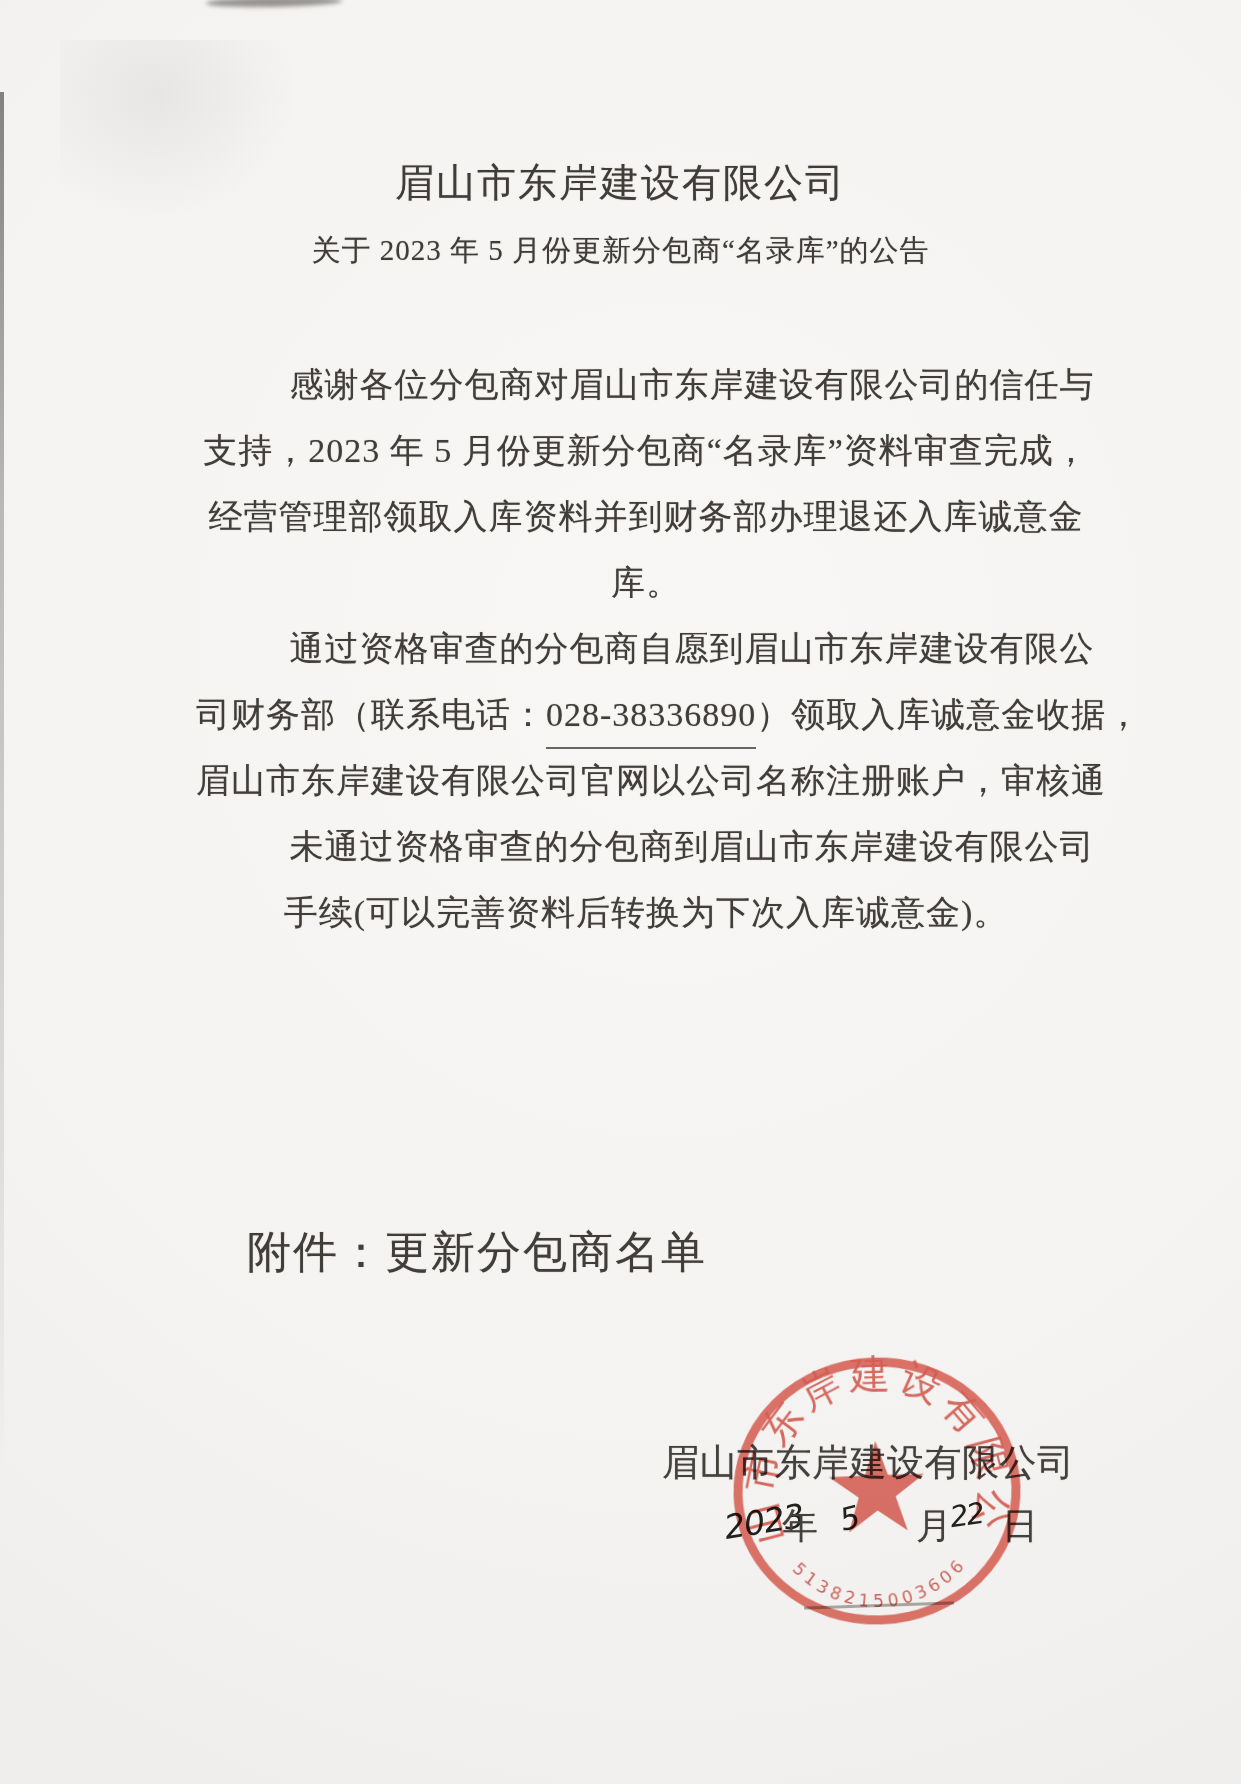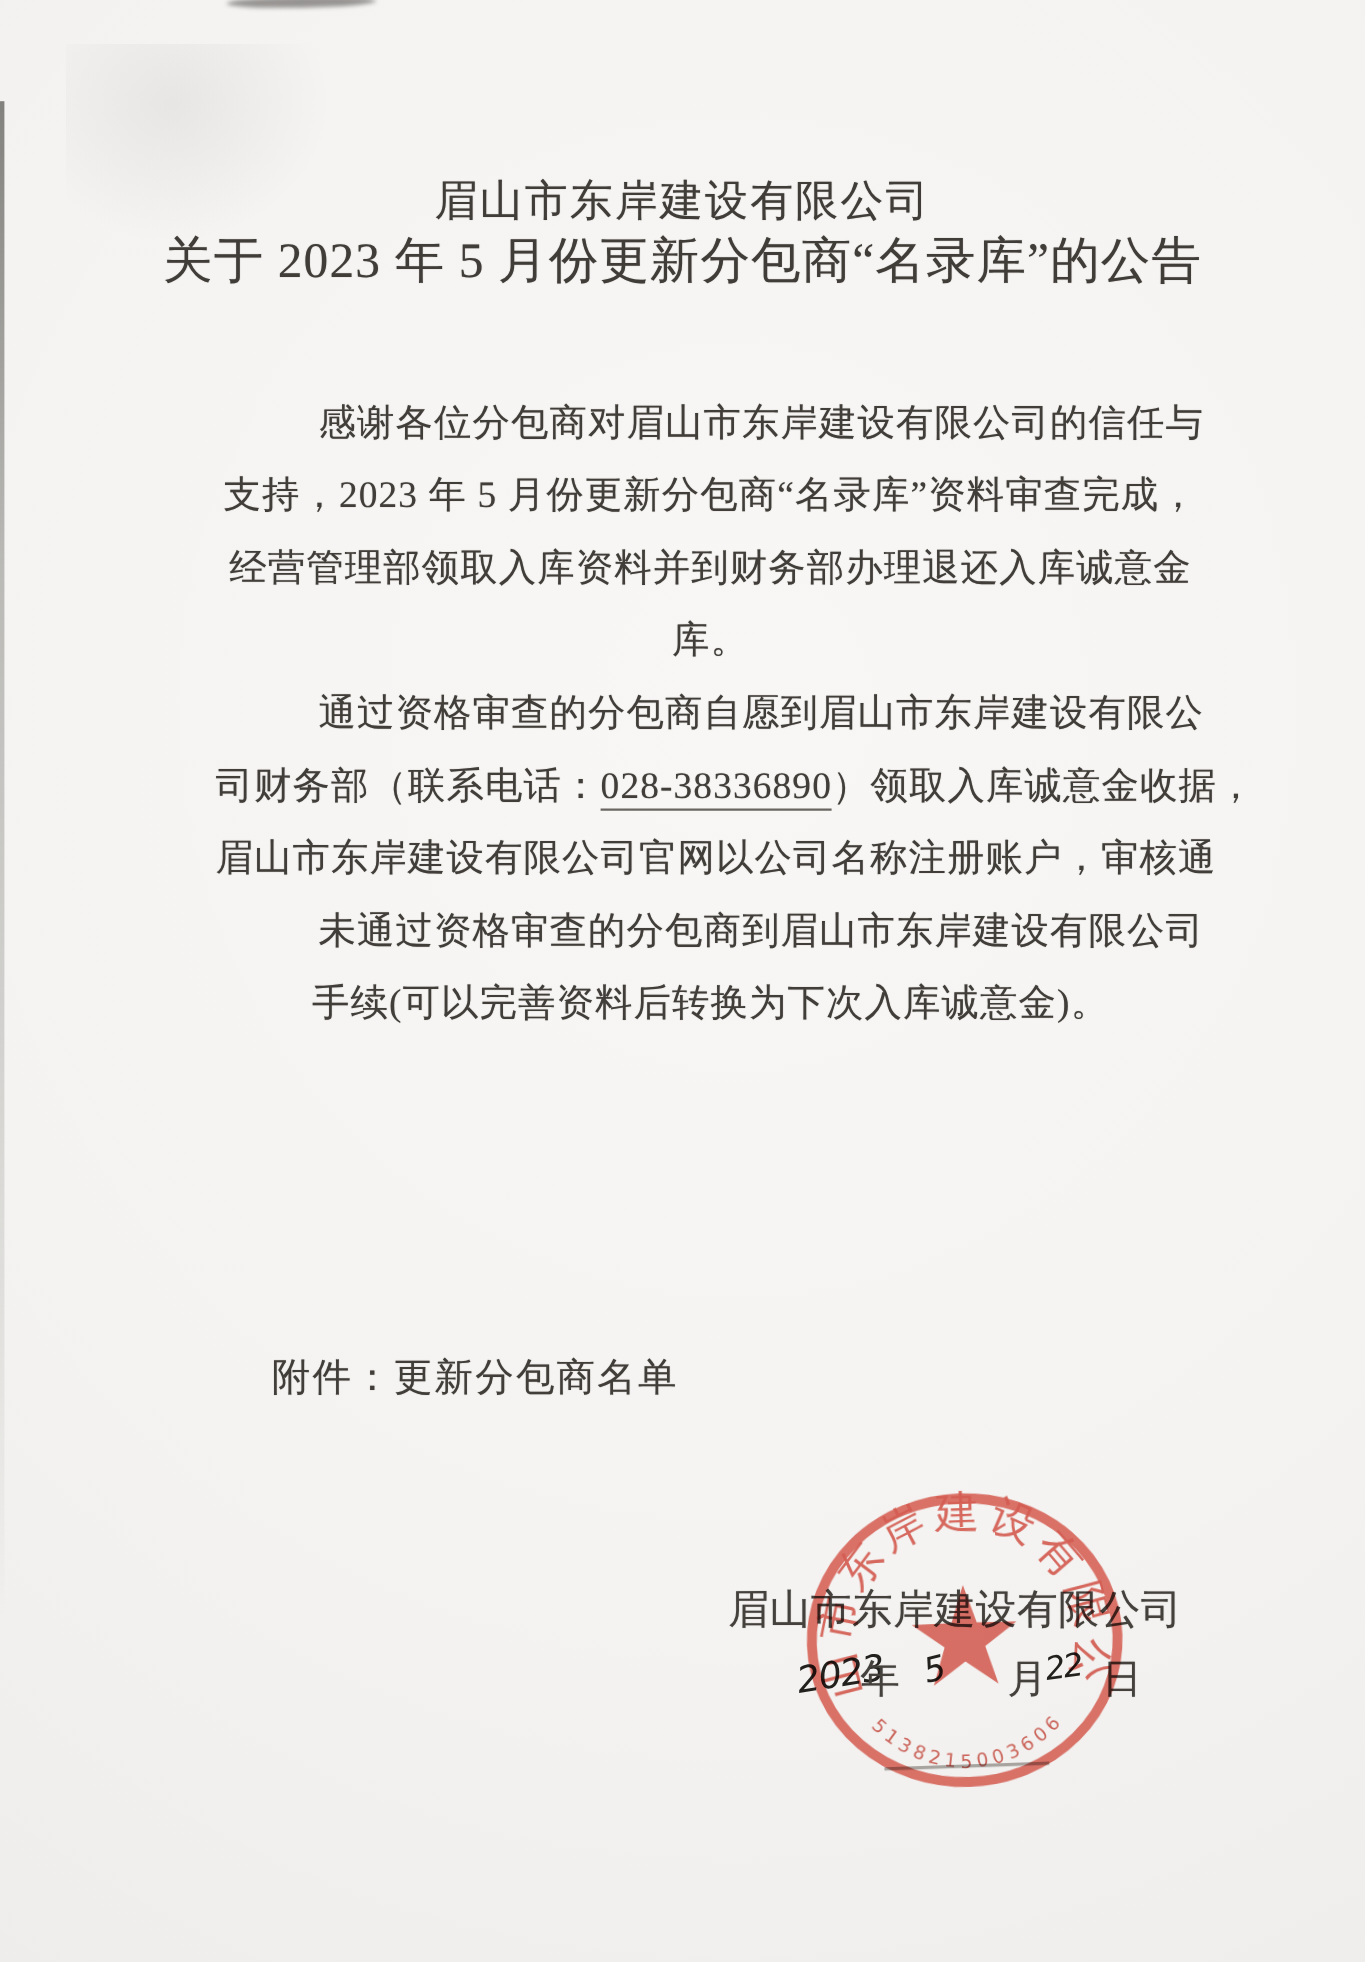--- a/index.html
+++ b/index.html
@@ -33,32 +33,32 @@
     position:absolute;left:804px;top:1604px;width:150px;height:3px;
     background:rgba(105,100,95,.55);transform:rotate(-2deg);filter:blur(.5px);
   }
   
   .ink{ text-shadow:0 0 1px rgba(58,55,51,.45); }
   .doc-title{
     position:absolute;left:0;top:160px;width:1241px;text-align:center;
     font-size:39px;letter-spacing:2px;line-height:46px;color:#403d39;
   }
   .doc-subtitle{
-    position:absolute;left:0;top:214px;width:1241px;text-align:center;
-    font-size:45px;letter-spacing:1px;line-height:46px;color:#403d39;
+    position:absolute;left:0;top:227px;width:1241px;text-align:center;
+    font-size:29px;letter-spacing:1px;line-height:46px;color:#403d39;
   }
   .doc-body{
     position:absolute;left:196px;top:352px;width:900px;
     font-size:34px;line-height:66px;letter-spacing:1px;color:#413e3a;text-align:center;
   }
   .body-line{white-space:nowrap;height:66px;}
   .body-line.indent{padding-left:92px;}
-  .useg{border-bottom:2px solid rgba(80,76,70,.85);padding-bottom:2px;}
+  .useg{border-bottom:2px solid rgba(80,76,70,.85);padding-bottom:14px;}
   .attachment{
-    position:absolute;left:247px;top:1221px;font-size:35px;letter-spacing:2px;
+    position:absolute;left:247px;top:1221px;font-size:44px;letter-spacing:2px;
     line-height:64px;color:#413e3a;white-space:nowrap;
   }
   .sign-company{
     position:absolute;left:662px;top:1438px;font-size:37px;letter-spacing:.5px;
     color:#44413d;white-space:nowrap;z-index:2;
   }
   .sign-date{
     position:absolute;left:724px;top:1502px;width:360px;height:48px;
     font-size:36px;color:#44413d;z-index:2;
   }

